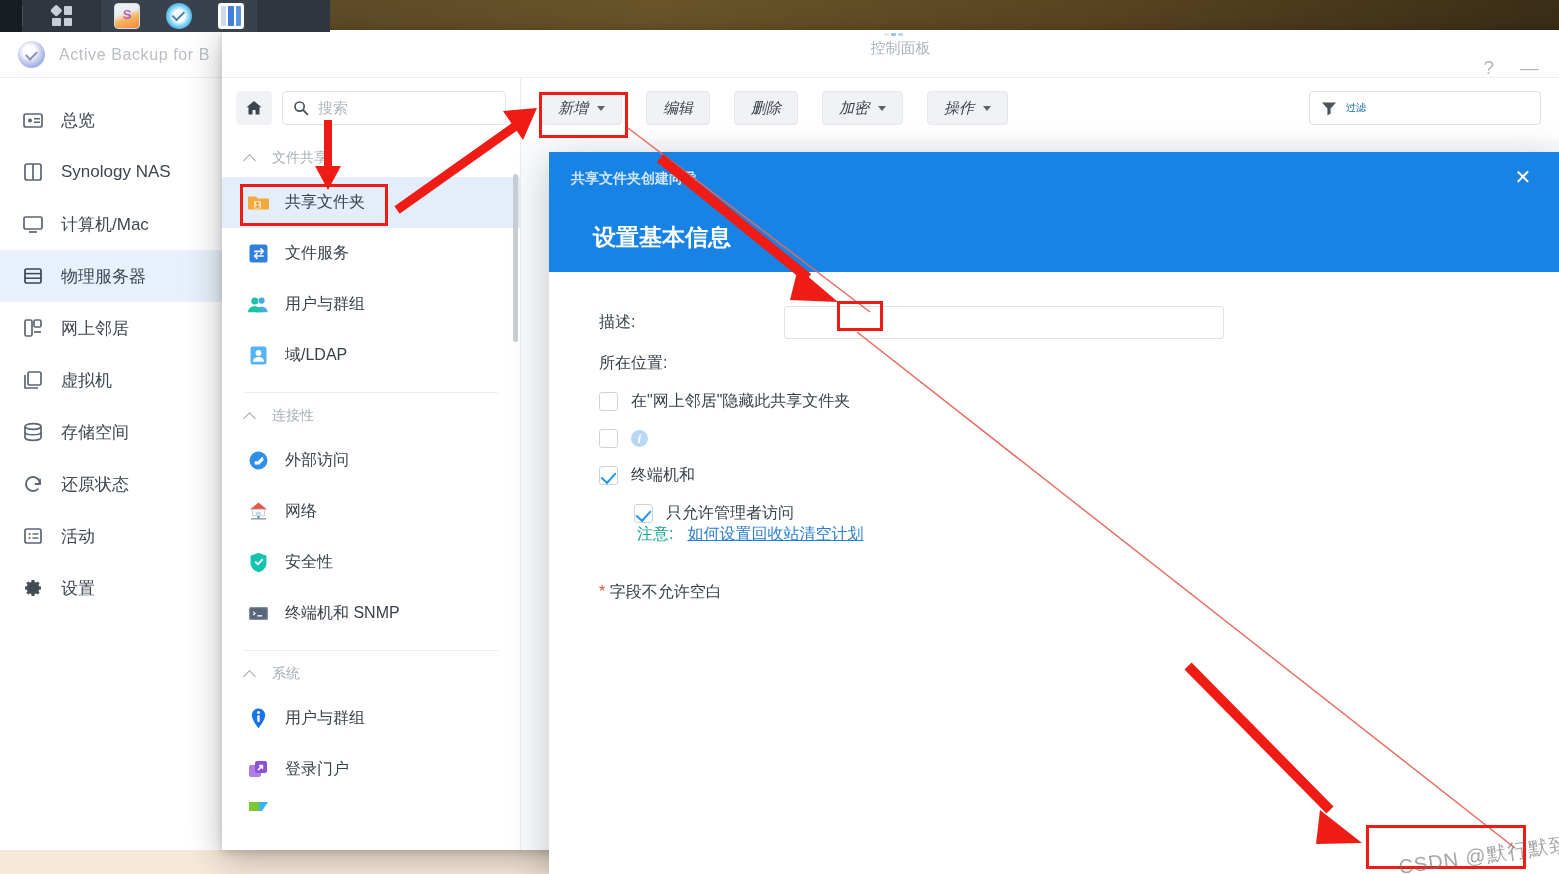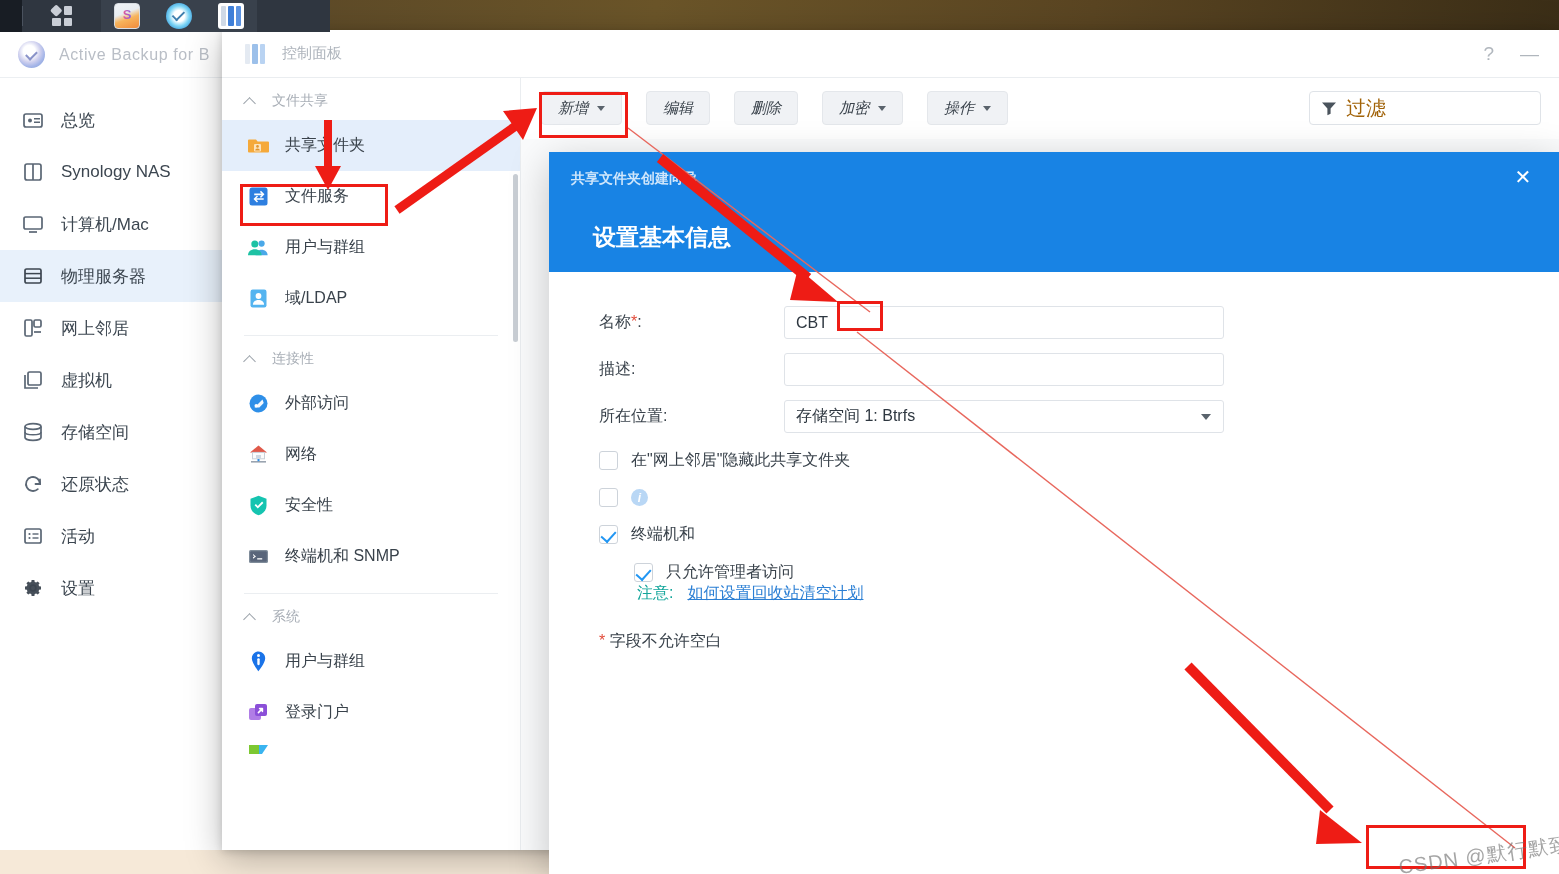--- a/index.html
+++ b/index.html
@@ -83,21 +83,21 @@
   .abb-ic svg { display:block; }
 
   
   #cp-window {
     position:absolute; left:222px; top:30px; width:1337px; height:820px;
     background:#ffffff; z-index:10;
     box-shadow: 0 8px 34px rgba(0,0,0,.28), 0 2px 8px rgba(0,0,0,.14);
   }
   #cp-titlebar {
     height:47px; display:flex; align-items:center; padding:0 14px 0 20px;
-    background:#fff; position:relative;
+    background:#fff; position:relative;flex-direction:column;
   }
   #cp-appicon { width:26px; height:26px; background:#ffffff; border-radius:3px;
     display:flex; gap:2px; padding:3px 3px; align-items:stretch; }
   #cp-appicon span{ display:block; width:6px; border-radius:1px;}
   #cp-appicon .c1{background:#e4eaf2;}
   #cp-appicon .c2{background:#9cc0ea;}
   #cp-appicon .c3{background:#b9d3f2;}
   #cp-title { margin-left:14px; font-size:15px; color:#aeb4bc; }
   #cp-winbtns { margin-left:auto; display:flex; align-items:center; gap:26px; padding-right:6px;}
   .cp-wb { color:#b0b6bd; font-size:19px; cursor:pointer; line-height:1; user-select:none;}
@@ -141,21 +141,21 @@
   #cp-toolbar { display:flex; align-items:center; gap:24px; padding:13px 0 13px 20px; position:relative;font-style:italic; }
   .tb-btn {
     height:34px; background:#f0f2f5; border:1px solid #e4e7eb; border-radius:4px;
     padding:0 16px; font-size:15px; color:#39424b; display:flex; align-items:center; gap:9px; cursor:pointer;
   }
   .caret { width:0;height:0;border-left:4.5px solid transparent;border-right:4.5px solid transparent;border-top:5px solid #5a636c;}
   #cp-filter {
     position:absolute; right:18px; top:13px; width:232px; height:34px;
     border:1px solid #dfe3e8; border-radius:4px; display:flex; align-items:center; gap:9px; padding:0 11px; background:#fff;
   }
-  #cp-filter .ph{ color:#a16207; font-size:20px; }
+  #cp-filter .ph{ color:#0369a1; font-size:10px; }
   #cp-content-bg { position:absolute; left:0; top:61px; right:0; bottom:0; background:#fafbfc; }
   #cp-footer-hint { position:absolute; right:6px; bottom:33px; font-size:14px; color:#4a535c; }
 
   
   #wiz {
     position:absolute; left:549px; top:152px; width:1010px; height:722px;
     background:#ffffff; z-index:30;
     box-shadow: 0 10px 38px rgba(0,0,0,.22);
   }
   #wiz-head { height:120px; background:#1883e4; position:relative; padding:18px 0 0 22px; }
@@ -189,21 +189,21 @@
     border-right:2.6px solid #2196f3; border-bottom:2.6px solid #2196f3; transform:rotate(42deg);
   }
   .ctext { font-size:16px; color:#39424b; }
   .infoic {
     width:17px;height:17px;border-radius:50%; background:#b9d7f5; color:#fff; font-size:12px; font-weight:bold;
     display:flex;align-items:center;justify-content:center; font-style:italic; flex:none;
   }
   #note-row { padding-left:88px; display:flex; gap:14px; align-items:center; font-size:16px;}
   #note-label { color:#12a59a; }
   #note-link { color:#2b7fd4; text-decoration:underline; cursor:pointer; }
-  #req-note { padding-left:50px; margin-top:27px; font-size:16px; color:#39424b; }
+  #req-note { padding-left:50px; margin-top:37px; font-size:16px; color:#39424b; }
   .req-star { color:#e24b3a; }
 
   #wiz-foot { position:absolute; left:0; bottom:0; width:1010px; height:57px;
     border-top:1px solid #e8ebee; background:#fff; display:flex; align-items:center; justify-content:flex-end; padding-right:30px;}
   #next-btn {
     height:36px; min-width:128px; border-radius:18px; background:#1f86e8; color:#fff; font-size:16px;
     display:flex; align-items:center; justify-content:center; cursor:pointer;
   }
 
   
@@ -383,20 +383,34 @@
     <span id="cp-title">控制面板</span>
     <span id="cp-winbtns">
       <span class="cp-wb">?</span>
       <span class="cp-wb">—</span>
     </span>
   </div>
 
   <div id="cp-body">
 
     <div id="cp-left">
+      <div id="cp-search-row">
+        <div id="home-btn">
+          <svg width="18" height="18" viewBox="0 0 18 18">
+              <path fill="#3c4650" d="M9 2L1.5 8.2h2v7.3h4v-4.6h3v4.6h4V8.2h2z"></path>
+            </svg>
+        </div>
+        <div id="cp-search">
+          <svg width="16" height="16" viewBox="0 0 16 16">
+              <circle cx="6.6" cy="6.6" r="4.6" fill="none" stroke="#4a535c" stroke-width="1.7"></circle>
+              <line x1="10.2" y1="10.2" x2="14.4" y2="14.4" stroke="#4a535c" stroke-width="1.9" stroke-linecap="round"></line>
+            </svg>
+          <span class="ph">搜索</span>
+        </div>
+      </div>
 
       <div class="cp-group-hd">
         <span class="chev"></span>
         <span>文件共享</span>
       </div>
       <div class="cp-item sel">
         <span class="cp-ic">
           <svg width="23" height="23" viewBox="0 0 23 23">
               <path fill="#f5a93a" d="M2 5.5h7l1.6 2H21a1 1 0 0 1 1 1v9a1 1 0 0 1-1 1H2a1 1 0 0 1-1-1V6.5a1 1 0 0 1 1-1z"></path>
               <rect x="7" y="10" width="7" height="7.5" rx="1" fill="#fde3bb"></rect>
@@ -561,42 +575,30 @@
 
 <div id="wiz">
   <div id="wiz-head">
     <div id="wiz-sub">共享文件夹创建向导</div>
     <div id="wiz-title">设置基本信息</div>
     <div id="wiz-close">✕</div>
   </div>
 
   <div id="wiz-body">
 
-    <div class="frow">
-      <div class="flabel">
-        <span>名称</span><span class="req-star">*</span><span>:</span>
-      </div>
-      <div class="finput">
-        <span>CBT</span>
-      </div>
-    </div>
 
     <div class="frow">
       <div class="flabel">描述:</div>
       <div class="finput">
         <span></span>
       </div>
     </div>
 
     <div class="frow">
       <div class="flabel">所在位置:</div>
-      <div class="fselect">
-        <span>存储空间 1:  Btrfs</span>
-        <span class="dcaret"></span>
-      </div>
     </div>
 
     <div class="crow">
       <span class="cbx"></span>
       <span class="ctext">在"网上邻居"隐藏此共享文件夹</span>
     </div>
 
     <div class="crow">
       <span class="cbx"></span>
       <span class="infoic">i</span>

